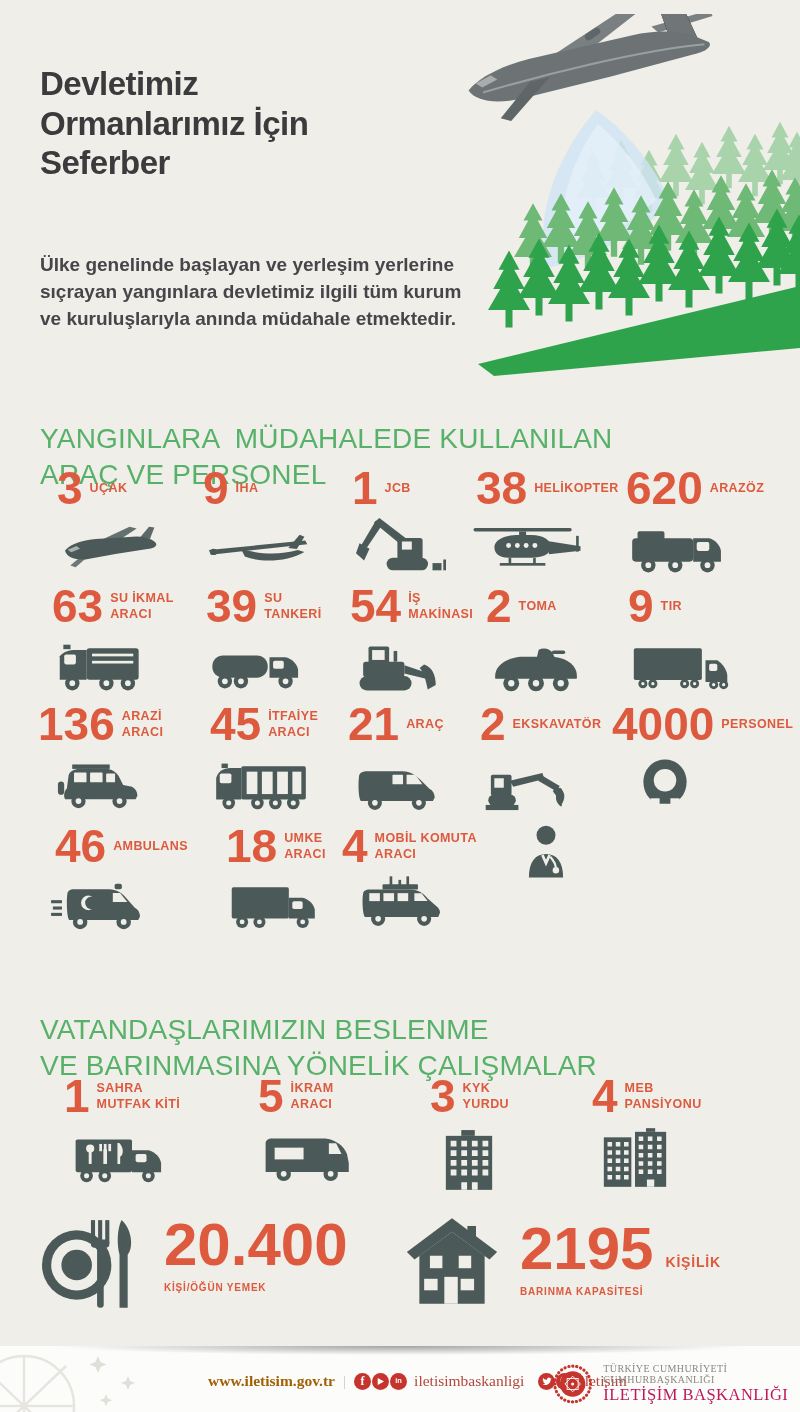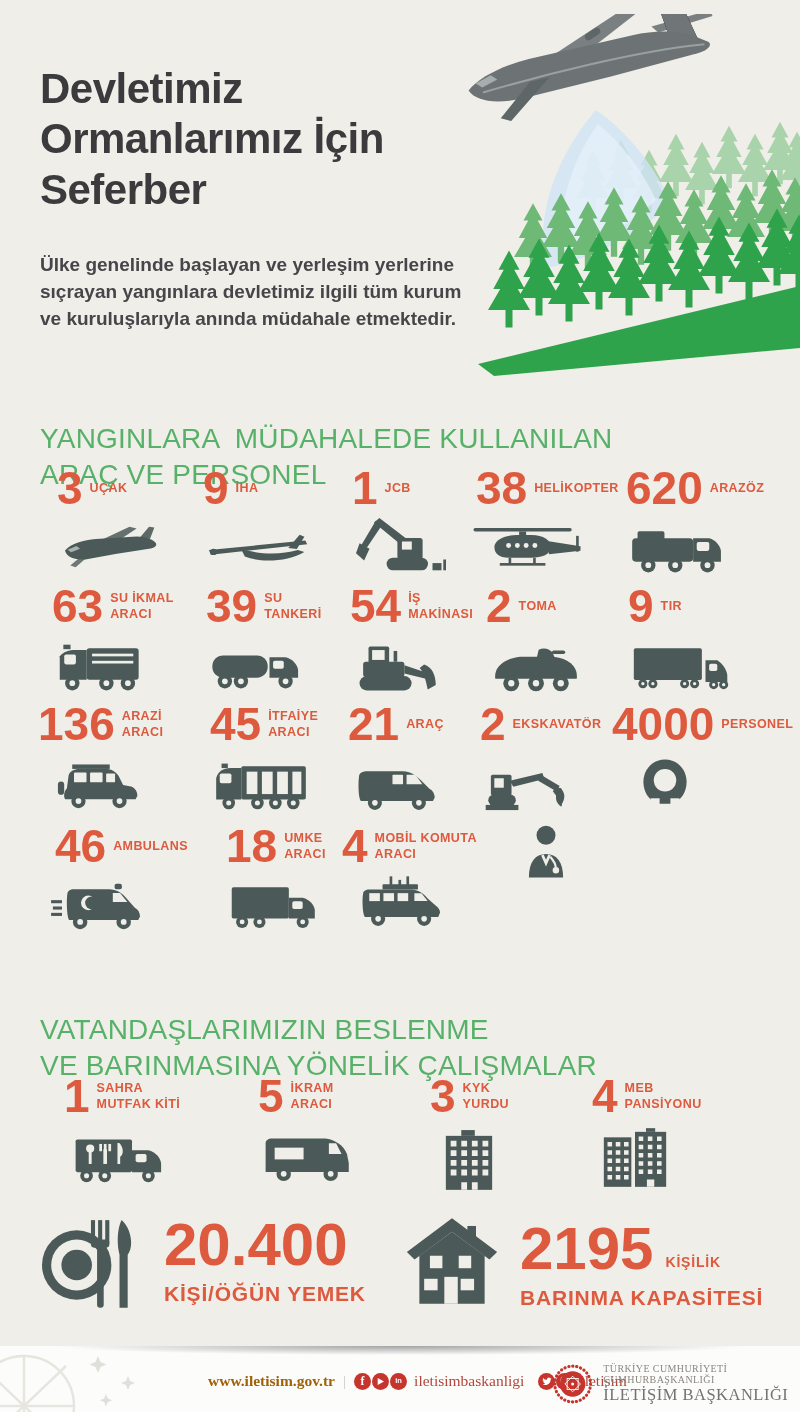--- a/index.html
+++ b/index.html
@@ -1,56 +1,56 @@
 <!DOCTYPE html>
 <html lang="tr" style="--bg: #efeee8; --red: #dd5a3e; --green: #57b169; --ink: #3b3b3d; --icon: #4b5a58; --footer-red: #c5352e;"><head>
 <meta charset="utf-8">
 <style>
   html,body{margin:0;padding:0;background:#ffffff;}
   #page{position:relative;width:800px;height:1412px;overflow:hidden;
         background:var(--bg,#efeee8);font-family:"Liberation Sans",sans-serif;}
-  .title{position:absolute;left:40px;top:64px;font-size:42px;font-weight:700;
+  .title{position:absolute;left:40px;top:64px;font-size:33px;font-weight:700;
          line-height:1.2;color:var(--ink,#3b3b3d);white-space:pre-line;letter-spacing:-.5px;}
   .intro{position:absolute;left:40px;top:252px;font-size:19px;font-weight:700;
          color:#46464a;line-height:1.42;white-space:pre-line;}
   .sec-h{position:absolute;left:40px;color:var(--green,#57b169);font-size:28px;
          font-weight:400;line-height:1.27;white-space:pre-wrap;letter-spacing:.2px;margin-top:40px;}
   .row{position:absolute;left:0;width:800px;height:118px;}
   .stat{position:absolute;top:0;}
   .stat-head{display:flex;align-items:center;gap:7px;height:54px;}
   .stat-num{font-size:46px;font-weight:700;color:var(--red,#dd5a3e);line-height:.9;}
   .stat-label{font-size:12.5px;font-weight:700;color:var(--red,#dd5a3e);
               letter-spacing:.4px;line-height:1.25;white-space:pre-line;}
   svg.ic{display:block;margin-top:8px;margin-left:4px;fill:var(--icon,#4b5a58);}
   .total{position:absolute;display:flex;align-items:flex-start;gap:20px;}
   .total-num-row{display:flex;align-items:flex-end;}
   .total-num{font-size:60px;font-weight:700;color:var(--red,#dd5a3e);line-height:.95;}
   .total-side{font-size:14px;font-weight:700;color:var(--red,#dd5a3e);
               letter-spacing:.8px;margin-left:12px;padding-bottom:7px;}
-  .total-label{font-size:21px;font-weight:700;color:var(--red,#dd5a3e);
+  .total-label{font-size:10px;font-weight:700;color:var(--red,#dd5a3e);
                letter-spacing:.8px;margin-top:9px;white-space:pre-line;}
   .illustration{position:absolute;left:428px;top:14px;width:372px;height:364px;}
   
   .footer{position:absolute;left:0;top:1346px;width:800px;height:66px;background:#fcfcfb;}
   .footer-shadow{position:absolute;top:0;left:0;right:0;height:9px;
      background:radial-gradient(60% 140% at 50% 0%,rgba(40,40,40,.42),rgba(40,40,40,0) 72%);}
   .watermark{position:absolute;left:0;top:2px;}
   .footer-links{position:absolute;left:208px;top:26px;display:flex;align-items:center;gap:8px;
      font-family:"Liberation Serif",serif;font-size:15.5px;}
   .f-site{color:#a16207;font-weight:bold;}
   .f-sep{color:#cdc8c1;}
   .f-handle{color:#b2473c;}
   .sicon{width:17px;height:17px;border-radius:50%;background:var(--footer-red,#c5352e);
      color:#fff;display:inline-flex;align-items:center;justify-content:center;
      font-family:"Liberation Sans",sans-serif;font-weight:700;font-size:9px;line-height:1;}
   .sicon+.sicon{margin-left:-3px;}
   .sgroup{display:flex;align-items:center;gap:4px;}
   .footer-logo{position:absolute;left:552px;top:13px;display:flex;align-items:center;gap:10px;}
   .logo-l1{font-family:"Liberation Serif",serif;font-size:10px;letter-spacing:.4px;color:#8a8681;}
-  .logo-l2{font-family:"Liberation Serif",serif;font-size:16.5px;letter-spacing:.5px;color:#737373;margin-top:0;}
+  .logo-l2{font-family:"Liberation Serif",serif;font-size:16.5px;letter-spacing:.5px;color:#be185d;margin-top:0;}
 </style>
 </head>
 <body>
 
 <div id="page">
 
   <svg width="0" height="0" style="position:absolute" aria-hidden="true">
     <defs>
       <symbol id="i-plane" viewBox="0 0 110 52">
         <path d="M44 18 L76 3 L84 5 L60 21 Z" opacity=".85"></path>

